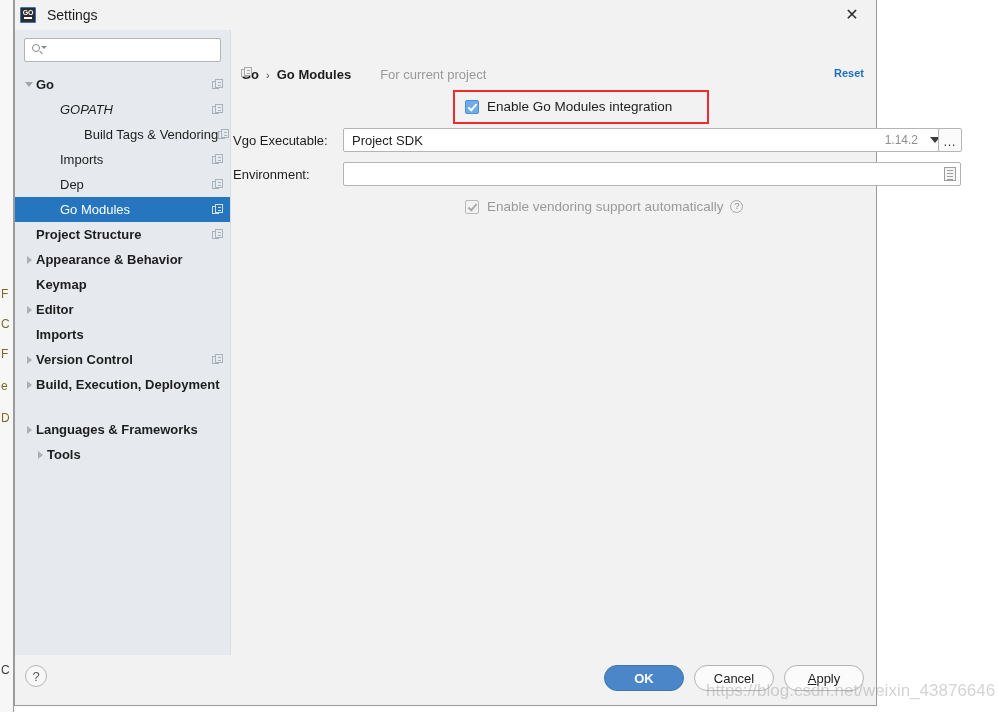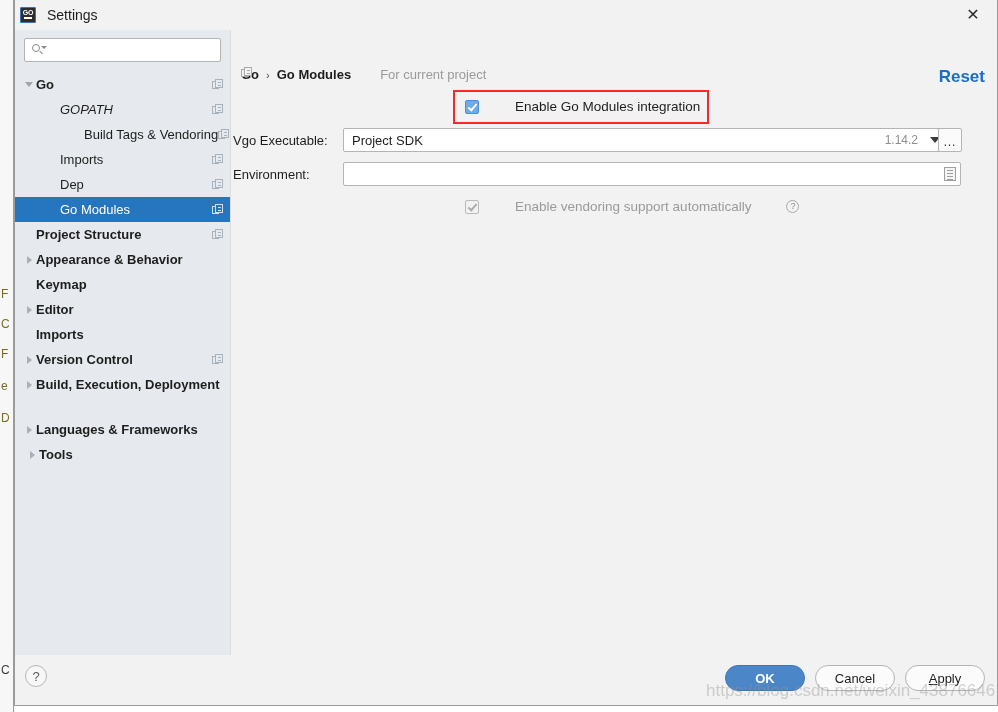--- a/index.html
+++ b/index.html
@@ -42,21 +42,21 @@
     overflow: hidden;
     width: 11px;
     white-space: nowrap;
   }
 
   
   .dialog {
     position: absolute;
     left: 14px;
     top: 0;
-    width: 984px;
+    width: 863px;
     height: 706px;
     background: #f2f2f2;
     border: 1px solid #9b9b9b;
     border-top: none;
     box-sizing: border-box;
     display: flex;
     flex-direction: column;
     justify-content: flex-end;
   }
 
@@ -298,39 +298,38 @@
   .scope-note .copy-icon { margin-right: 5px; }
   .scope-note .copy-icon .r1,
   .scope-note .copy-icon .r2 { border-color: #a9a9a9; background: #f2f2f2; }
   .scope-note .copy-icon .r2::after { background: #a9a9a9; box-shadow: 0 3px 0 0 #a9a9a9; }
 
   .reset-link {
     position: absolute;
     right: 12px; top: 37px;
     color: #1a6fc4;
     font-weight: bold;
-    font-size: 17px;
+    font-size: 11px;
     cursor: pointer;
   }
 
   
   .annot-box {
     position: absolute;
     left: 222px; top: 60px;
     width: 256px; height: 34px;
     border: 2px solid #ef2b2b;
     box-sizing: border-box;
     pointer-events: none;
   }
 
   .cb-row {
     position: absolute;
     display: flex;
     align-items: center;
-    gap: 28px;
   }
   .cb-row.enable-modules { left: 234px; top: 69px; }
   .cb-row.vendoring { left: 234px; top: 169px; }
 
   .checkbox {
     width: 14px; height: 14px;
     border-radius: 2px;
     box-sizing: border-box;
     flex: 0 0 14px;
     position: relative;
@@ -692,21 +691,21 @@
           <span class="tree-label bold">Build, Execution, Deployment</span>
         </div>
 
         <div class="tree-row" style="padding-left:7px;margin-top:20px;">
           <span class="tree-arrow">
               <span class="tri-right"></span>
             </span>
           <span class="tree-label bold">Languages &amp; Frameworks</span>
         </div>
 
-        <div class="tree-row" style="padding-left:10px;">
+        <div class="tree-row" style="padding-left:18px;">
           <span class="tree-arrow">
               <span class="tri-right"></span>
             </span>
           <span class="tree-label bold">Tools</span>
         </div>
       </div>
     </div>
 
     <div class="main">
 

